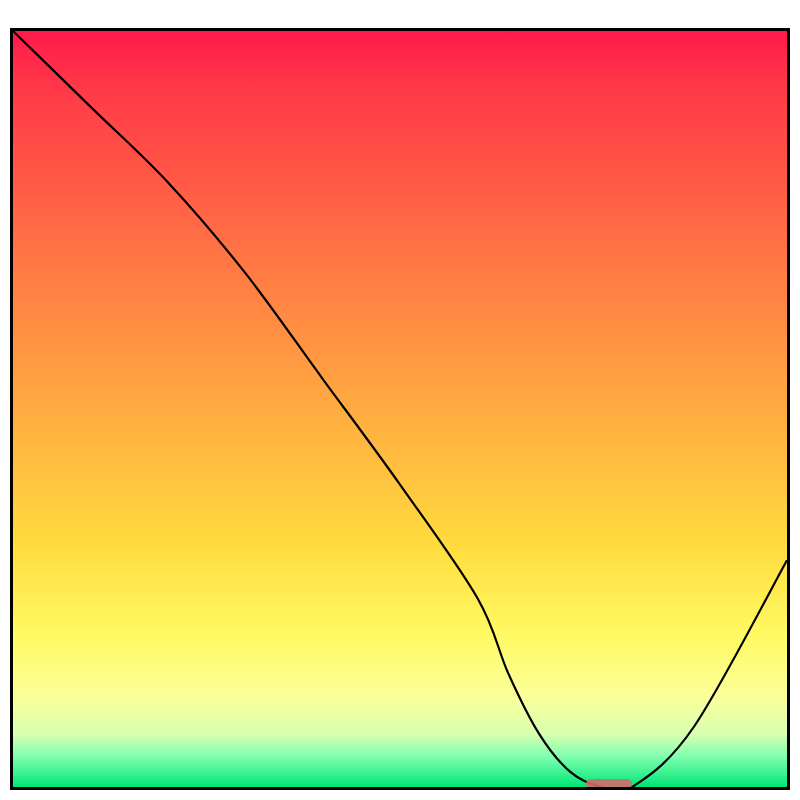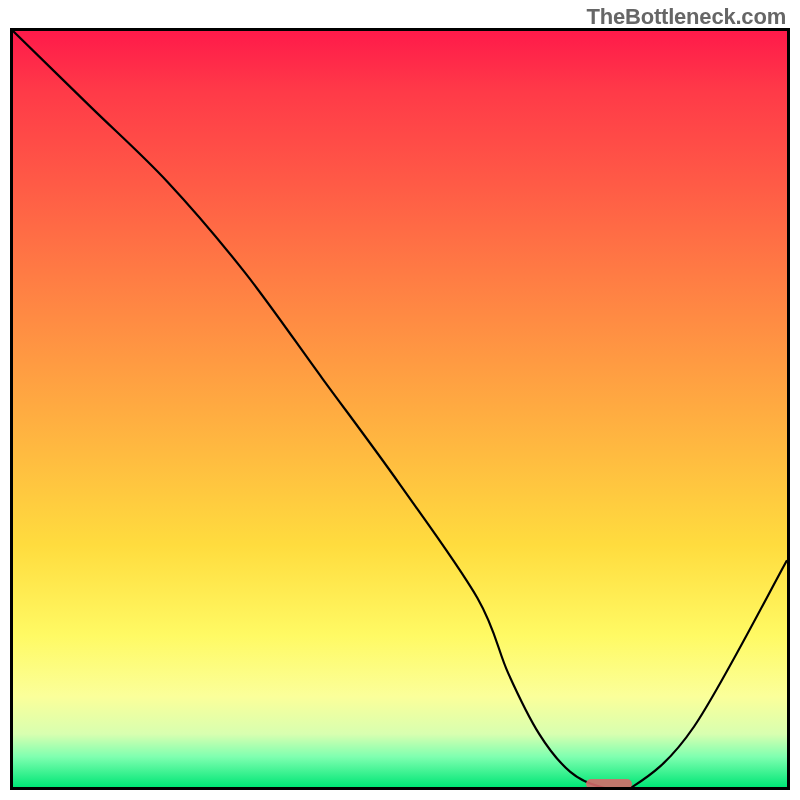--- a/index.html
+++ b/index.html
@@ -65,23 +65,20 @@
     height: 10px;
     border-radius: 6px;
     background: #d46a6a;
     opacity: 0.9;
   }
 </style>
 </head>
 <body>
 
 <div class="outer">
-  <div class="attribution">
-    <span>TheBottleneck.com</span>
-  </div>
 
   <div class="frame">
     <div class="gradient"></div>
     <svg class="curve" id="curve-svg" viewBox="0 0 774 756" preserveAspectRatio="none">
       <path id="curve-path" d="M 0.0 0.0 C 12.9 12.6, 51.6 50.4, 77.4 75.6 C 103.2 100.8, 129.0 123.5, 154.8 151.2 C 180.6 178.9, 206.4 209.2, 232.2 241.9 C 258.0 274.7, 283.8 312.5, 309.6 347.8 C 335.4 383.0, 361.2 417.1, 387.0 453.6 C 412.8 490.1, 446.3 535.5, 464.4 567.0 C 482.5 598.5, 485.0 619.9, 495.4 642.6 C 505.7 665.3, 516.0 686.7, 526.3 703.1 C 536.6 719.5, 547.0 732.1, 557.3 740.9 C 567.6 749.7, 577.9 753.5, 588.2 756.0 C 598.6 758.5, 603.7 766.1, 619.2 756.0 C 634.7 745.9, 655.3 733.3, 681.1 695.5 C 706.9 657.7, 758.5 556.9, 774.0 529.2" stroke="#000" stroke-width="2.2" fill="none"></path>
     </svg>
     <div class="marker" id="min-marker" style="left: 572.76px; width: 46.44px; top: 748px;"></div>
   </div>
 </div>
 

